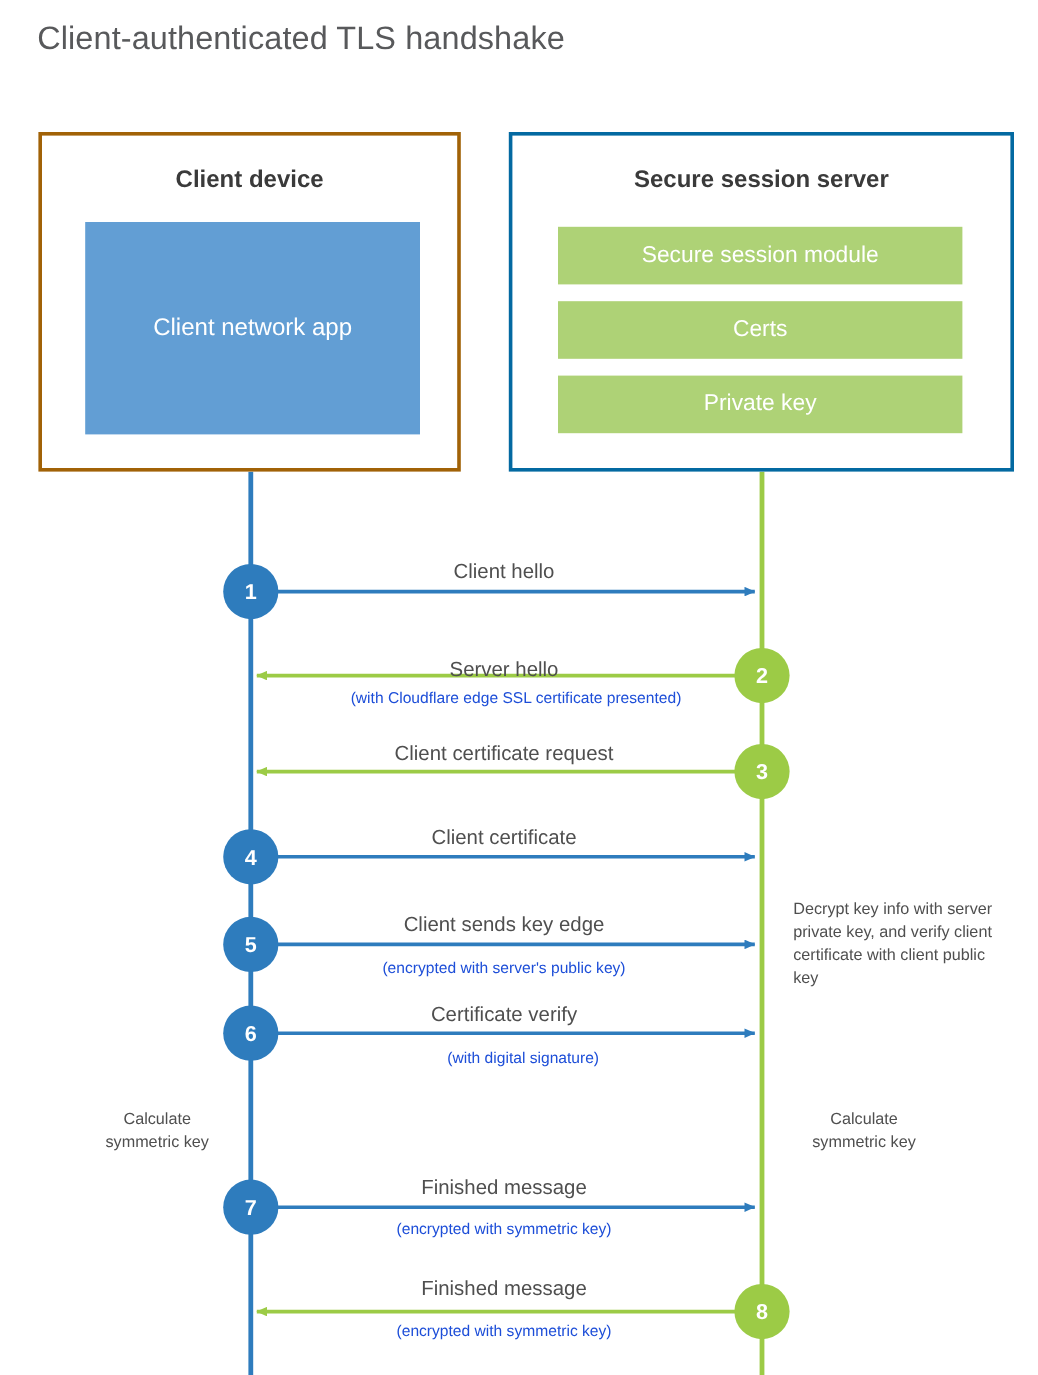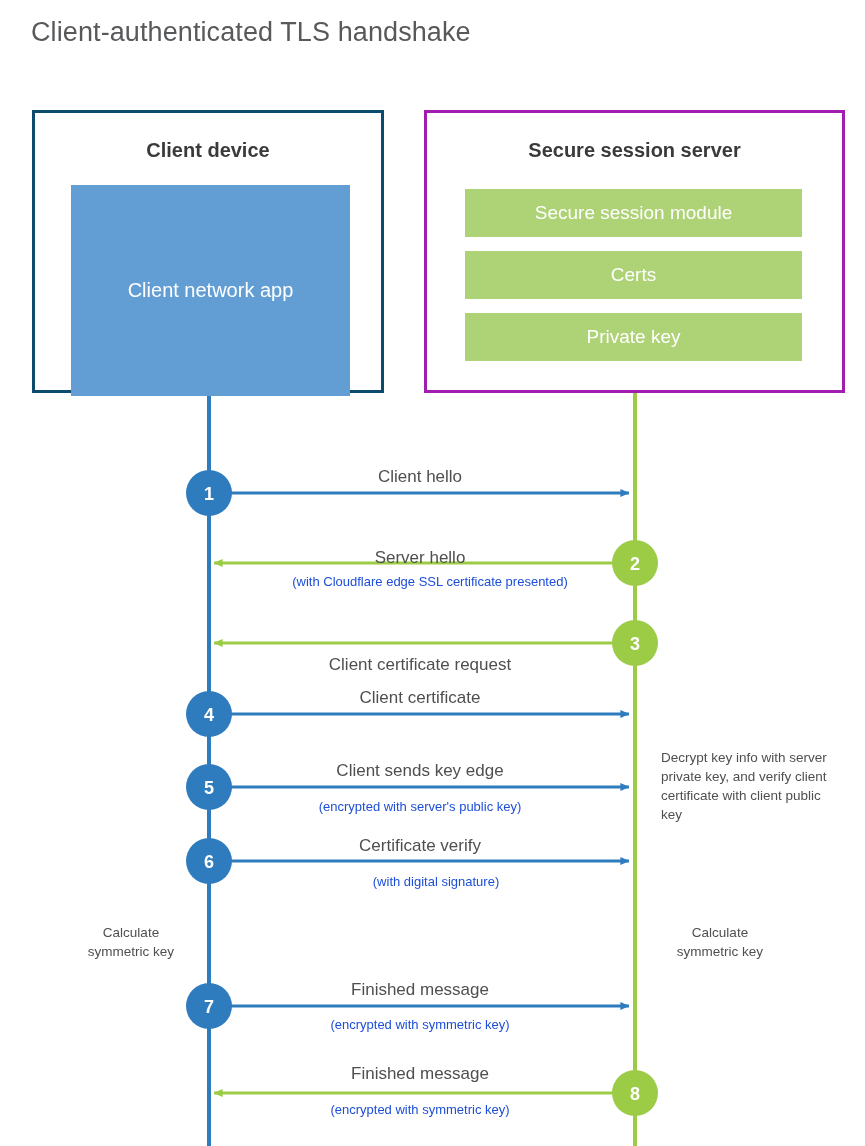--- a/index.html
+++ b/index.html
@@ -13,29 +13,29 @@
   #svg-layer{position:absolute;left:0;top:0;width:865px;height:1146px;}
 
   .title{
     position:absolute;left:31px;top:17px;
     font-size:27px;font-weight:400;color:#58595b;
     letter-spacing:0.1px;white-space:nowrap;
   }
 
   
   .party-box{position:absolute;background:#ffffff;box-sizing:border-box;}
-  .party-box.client{left:32px;top:110px;width:352px;height:283px;border:3px solid #0c4a6e;}
-  .party-box.server{left:424px;top:110px;width:421px;height:283px;border:3px solid #a21caf;text-decoration:underline;}
+  .party-box.client{left:32px;top:110px;width:352px;height:283px;border:3px solid #a16207;}
+  .party-box.server{left:424px;top:110px;width:421px;height:283px;border:3px solid #0369a1;text-decoration:underline;}
   .party-title{
     position:absolute;left:0;right:0;top:26px;text-align:center;
     font-size:20px;font-weight:700;color:#3a3a3a;
   }
 
   .client-app{
-    position:absolute;left:36px;top:72px;width:279px;height:211px;
+    position:absolute;left:36px;top:72px;width:279px;height:177px;
     background:#629ed4;
     display:flex;align-items:center;justify-content:center;text-align:center;
     color:#ffffff;font-size:20px;line-height:1.28;font-weight:400;
   }
 
   .server-bar{
     position:absolute;left:38px;width:337px;height:48px;background:#aed276;
     display:flex;align-items:center;justify-content:center;
     color:#ffffff;font-size:19px;font-weight:400;
   }
@@ -131,21 +131,21 @@
   <div class="step-num" style="left:209px;top:788px;">5</div>
   <div class="step-num" style="left:209px;top:862px;">6</div>
   <div class="step-num" style="left:209px;top:1007px;">7</div>
   <div class="step-num" style="left:635px;top:1094px;">8</div>
 
   <div class="msg-label" style="left:420px;top:477px;">Client hello</div>
 
   <div class="msg-label" style="left:420px;top:546px;margin-top:12px;">Server hello</div>
   <div class="msg-sub" style="left:430px;top:581px;">(with Cloudflare edge SSL certificate presented)</div>
 
-  <div class="msg-label" style="left:420px;top:628px;margin-top:37px;">Client certificate request</div>
+  <div class="msg-label" style="left:420px;top:628px;">Client certificate request</div>
 
   <div class="msg-label" style="left:420px;top:698px;">Client certificate</div>
 
   <div class="msg-label" style="left:420px;top:771px;">Client sends key edge</div>
   <div class="msg-sub" style="left:420px;top:806px;">(encrypted with server's public key)</div>
 
   <div class="msg-label" style="left:420px;top:846px;">Certificate verify</div>
   <div class="msg-sub" style="left:436px;top:881px;">(with digital signature)</div>
 
   <div class="msg-label" style="left:420px;top:990px;">Finished message</div>

